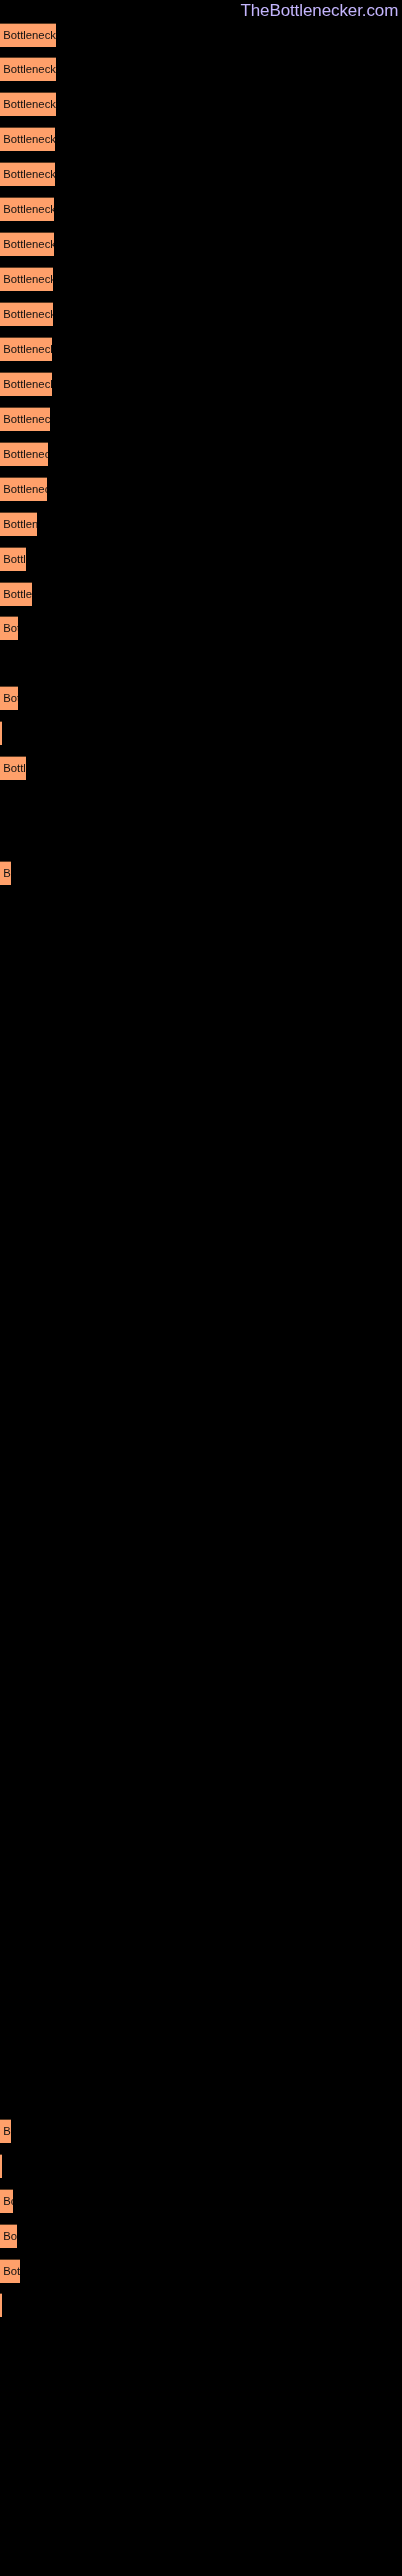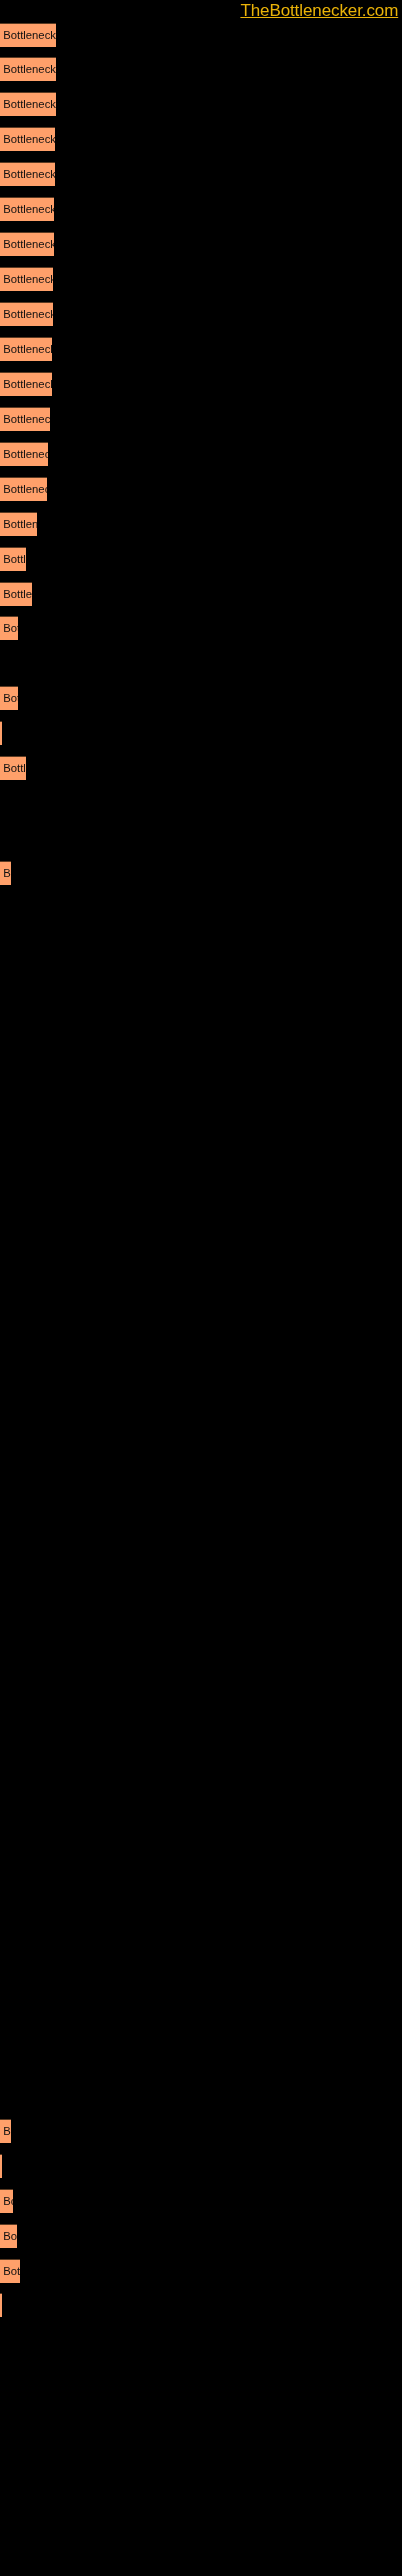--- a/index.html
+++ b/index.html
@@ -21,25 +21,24 @@
     height: 2576px;
     background: #000000;
   }
   #watermark {
     position: absolute;
     right: 4.8px;
     top: 0.8px;
     font-family: "Liberation Sans", sans-serif;
     font-size: 17px;
     font-weight: 400;
-    color: #eab308;
+    color: #c4b5fd;
     letter-spacing: -0.1px;
     white-space: nowrap;
     user-select: none;
-    text-decoration: underline;
   }
   #bars-layer {
     position: absolute;
     left: 0;
     top: 0;
     width: 403px;
     height: 2576px;
   }
   .bar-row {
     position: absolute;

